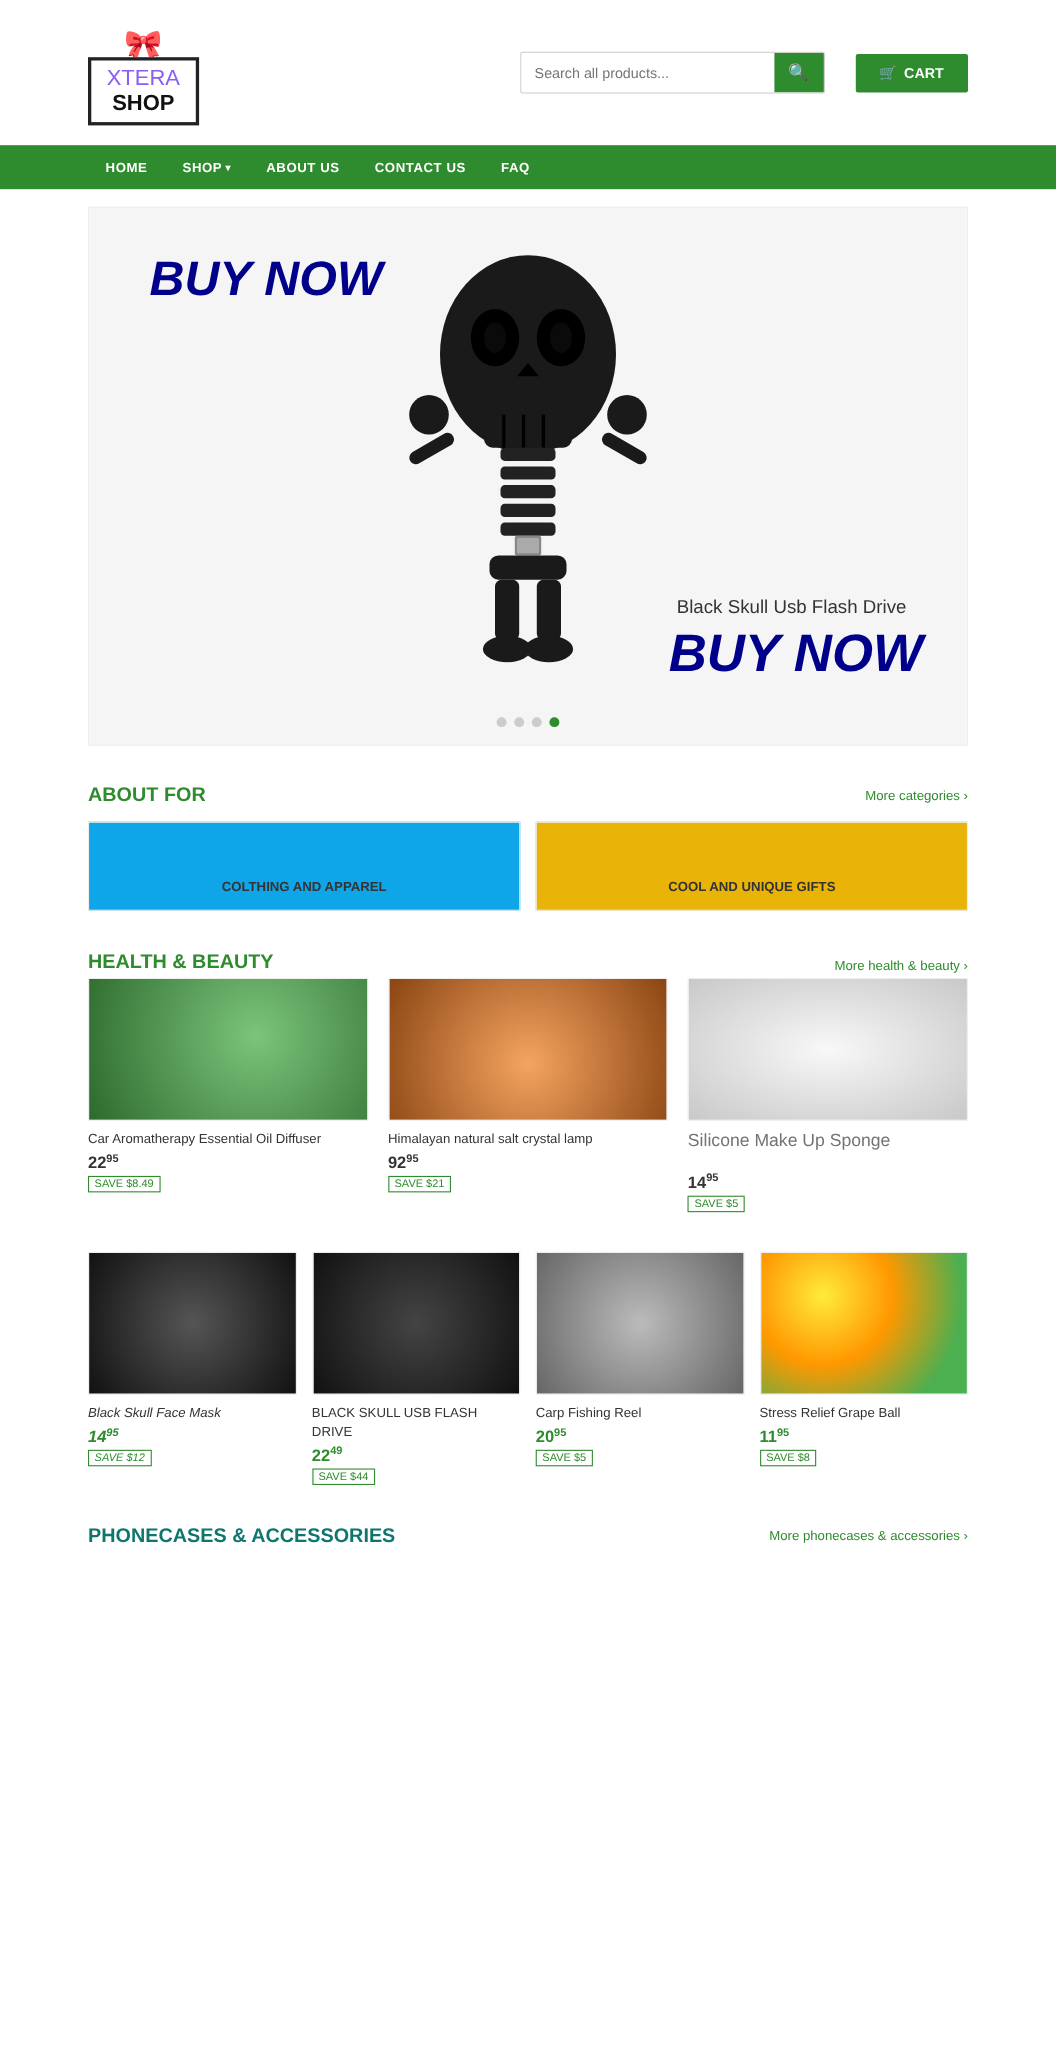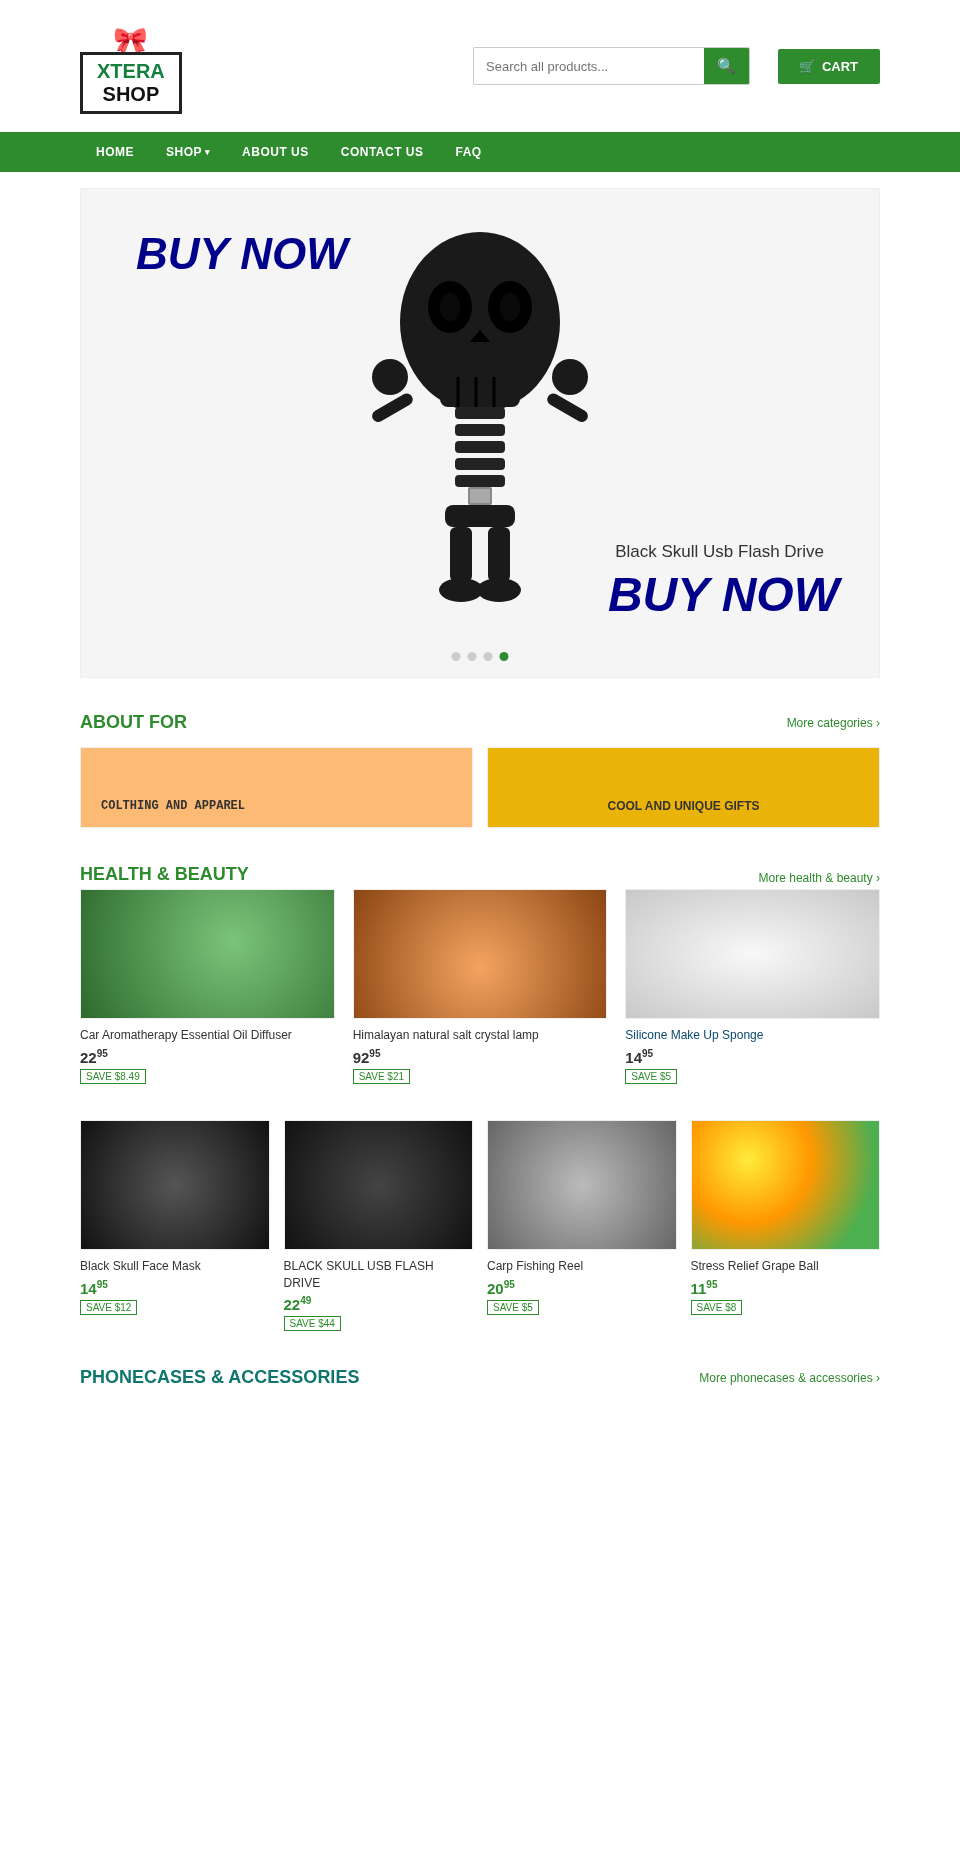--- a/index.html
+++ b/index.html
@@ -18,21 +18,21 @@
     .pi-reel { background: radial-gradient(circle at 50% 50%, #aaa, #555); }
     .pi-grape { background: radial-gradient(circle at 30% 30%, #ffeb3b, #ff9800, #4caf50); }
   </style>
 </head>
 <body>
 
 <div style="display:flex; align-items:center; justify-content:space-between; padding:18px 80px; background:#fff;">
   <div class="logo-wrapper" style="position:relative; display:inline-block; margin-top:10px;">
     <div style="text-align:center; font-size:28px; color:#f0e010; line-height:1; margin-bottom:-4px;">🎀</div>
     <div class="logo-inner" style="border:3px solid #222; padding:5px 14px; display:inline-block;">
-      <span style="display:block; font-size:20px; font-weight:700; color:#15803d; text-align:right;">XTERA</span>
+      <span style="display:block; font-size:20px; font-weight:400; color:#8b5cf6; text-align:right;">XTERA</span>
       <span style="display:block; font-size:20px; font-weight:900; color:#111; text-align:center;">SHOP</span>
     </div>
   </div>
 
   <div style="display:flex; align-items:center; gap:28px;">
     <div style="display:flex; align-items:center; border:1px solid #ccc; border-radius:2px; overflow:hidden;">
       <input type="text" style="border: none; outline: none; padding: 9px 12px; font-size: 13px; width: 230px; color: rgb(153, 153, 153);" placeholder="Search all products...">
       <button style="background:#2e8b2e; border:none; padding:9px 13px; cursor:pointer; color:#fff; font-size:15px;">
         <span>🔍</span>
       </button>
@@ -119,21 +119,21 @@
     <span style="width:9px;height:9px;border-radius:50%;background:#2e8b2e;display:inline-block;cursor:pointer;"></span>
   </div>
 </div>
 
 <div style="padding:18px 80px;">
   <div style="display:flex; justify-content:space-between; align-items:center; margin-bottom:14px;">
     <span style="color:#2e8b2e; font-size:18px; font-weight:900;">ABOUT FOR</span>
     <a style="color:#2e8b2e; font-size:12px; cursor:pointer; text-decoration:none;">More categories ›</a>
   </div>
   <div style="display:grid; grid-template-columns:1fr 1fr; gap:14px;">
-    <div style="border:1px solid #eee; padding:50px 20px 14px; text-align:left; background:#fdba74; cursor:pointer;font-family:Liberation Mono, monospace;">
+    <div style="border:1px solid #eee; padding:50px 20px 14px; text-align:center; background:#0ea5e9; cursor:pointer;">
       <span style="font-size:12px; font-weight:600; color:#333; text-transform:uppercase;">COLTHING AND APPAREL</span>
     </div>
     <div style="border:1px solid #eee; padding:50px 20px 14px; text-align:center; background:#eab308; cursor:pointer;">
       <span style="font-size:12px; font-weight:600; color:#333; text-transform:uppercase;">COOL AND UNIQUE GIFTS</span>
     </div>
   </div>
 </div>
 
 <div style="padding:18px 80px;">
   <div style="display:flex; justify-content:space-between; align-items:flex-end; margin-bottom:4px;">
@@ -155,34 +155,34 @@
       <div class="product-img-box pi-lamp" style="height:130px;"></div>
       <div style="font-size:12px; color:#333; margin-bottom:4px; line-height:1.4;">Himalayan natural salt crystal lamp</div>
       <div style="font-size:15px; font-weight:bold; color:#333;">
         <span>92</span><sup style="font-size:10px;">95</sup>
       </div>
       <div style="display:inline-block; border:1px solid #2e8b2e; color:#2e8b2e; font-size:10px; padding:1px 5px; margin-top:3px;">SAVE $21</div>
     </div>
 
     <div style="cursor:pointer;">
       <div class="product-img-box pi-sponge" style="height:130px;"></div>
-      <div style="font-size:12px; color:#0c4a6e; margin-bottom:4px; line-height:1.4;">Silicone Make Up Sponge</div>
+      <div style="font-size:16px; color:#737373; margin-bottom:17px; line-height:1.4;">Silicone Make Up Sponge</div>
       <div style="font-size:15px; font-weight:bold; color:#333;">
         <span>14</span><sup style="font-size:10px;">95</sup>
       </div>
       <div style="display:inline-block; border:1px solid #2e8b2e; color:#2e8b2e; font-size:10px; padding:1px 5px; margin-top:3px;">SAVE $5</div>
     </div>
 
   </div>
 </div>
 
 <div style="padding:18px 80px;">
   <div style="display:grid; grid-template-columns:repeat(4,1fr); gap:14px;">
 
-    <div style="cursor:pointer;">
+    <div style="cursor:pointer;font-style:italic;">
       <div class="product-img-box pi-skullmask" style="height:130px;"></div>
       <div style="font-size:12px; color:#333; margin-bottom:4px; line-height:1.4;">Black Skull Face Mask</div>
       <div style="font-size:15px; font-weight:bold; color:#2e8b2e;">
         <span>14</span><sup style="font-size:10px;">95</sup>
       </div>
       <div style="display:inline-block; border:1px solid #2e8b2e; color:#2e8b2e; font-size:10px; padding:1px 5px; margin-top:3px;">SAVE $12</div>
     </div>
 
     <div style="cursor:pointer;">
       <div class="product-img-box pi-skullusb" style="height:130px;"></div>

